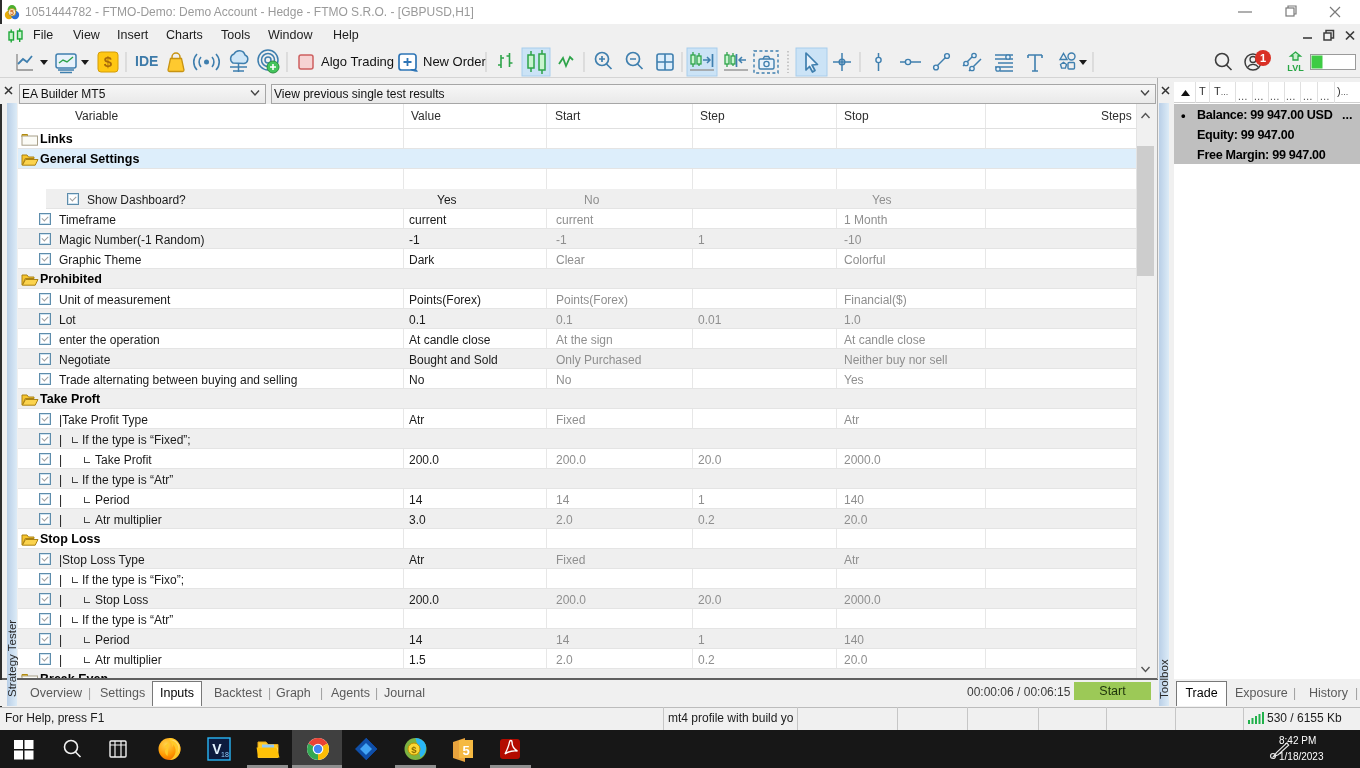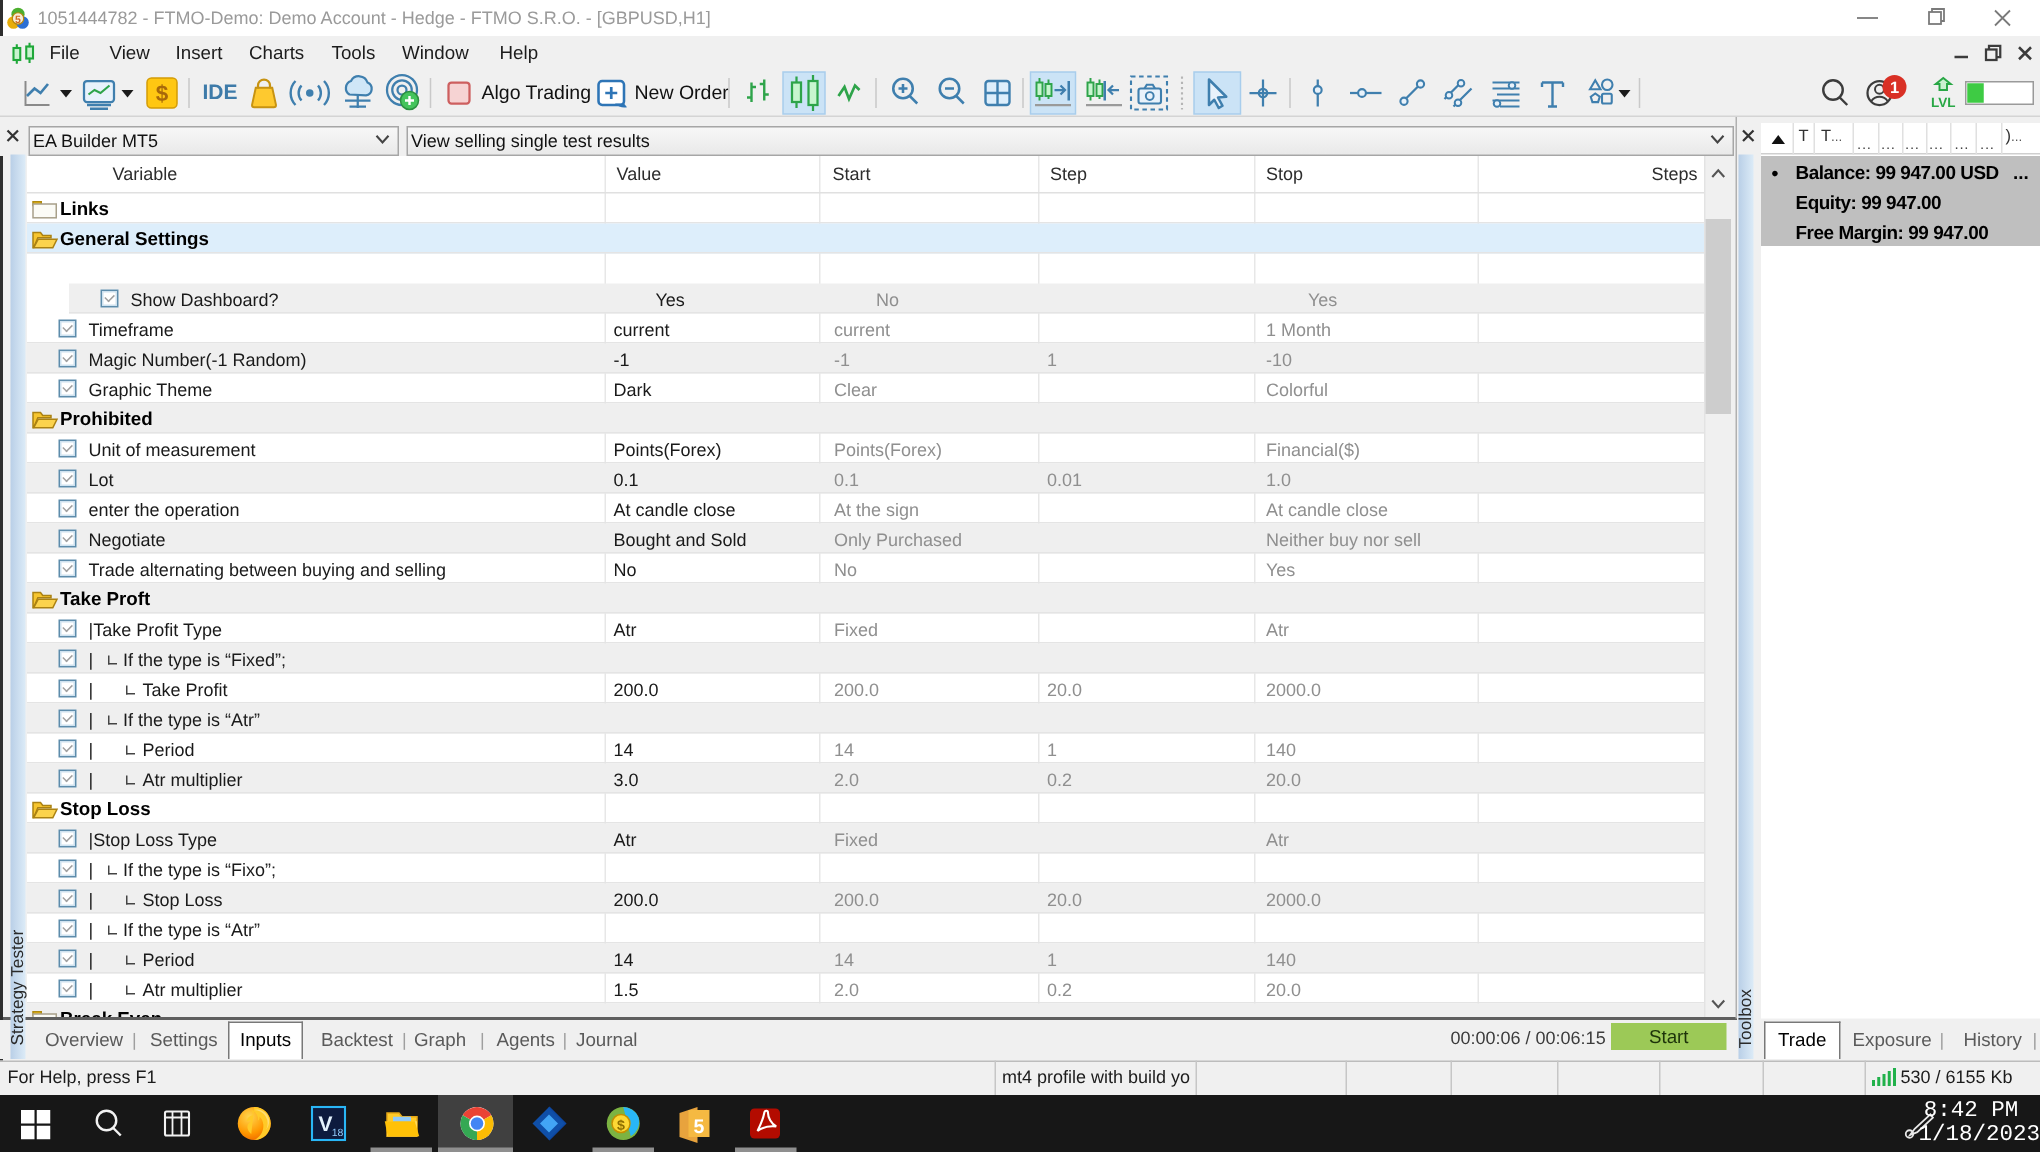--- a/index.html
+++ b/index.html
@@ -198,21 +198,21 @@
 <rect x="1310.5" y="8.5" width="45" height="15" fill="#ffffff" stroke="#9a9a9a" stroke-width="1"></rect>
 <rect x="1311.5" y="9.5" width="11" height="13" fill="#3ecb44"></rect>
 </svg>
 <div class="abs" style="left:500px;top:78px;width:85px;height:2px;background:#3a3a3a;"></div>
 
 <div class="abs" id="testerbar"></div>
 <svg class="abs" style="left:4px;top:86px;" width="9" height="9" viewBox="0 0 9 9">
     <path d="M1 1 L8 8 M8 1 L1 8" stroke="#333" stroke-width="1.5"></path>
   </svg>
 <div class="abs combo" style="left:19px;width:247px;">EA Builder MT5</div>
-<div class="abs combo" style="left:271px;width:885px;">View selling single test results</div>
+<div class="abs combo" style="left:271px;width:885px;">View previous single test results</div>
 <svg class="abs" style="left:250px;top:89px;" width="10" height="8" viewBox="0 0 10 8">
     <path d="M1 1.5 L5 6 L9 1.5" fill="none" stroke="#444" stroke-width="1.4"></path>
   </svg>
 <svg class="abs" style="left:1140px;top:89px;" width="10" height="8" viewBox="0 0 10 8">
     <path d="M1 1.5 L5 6 L9 1.5" fill="none" stroke="#444" stroke-width="1.4"></path>
   </svg>
 
 <div class="abs" id="table">
 <div class="colline" style="left:385px;"></div>
 <div class="colline" style="left:528px;"></div>
@@ -573,13 +573,13 @@
 <circle cx="414" cy="19" r="6" fill="#fdd835" stroke="#c49000" stroke-width="1"></circle>
 <text x="414" y="23" font-size="9.5" font-weight="bold" fill="#8d6e00" text-anchor="middle" font-family="Liberation Sans">$</text>
 <path d="M453 12 l12 -4 v24 l-12 -4 z" fill="#e8a33d"></path>
 <rect x="459" y="10" width="14" height="18" fill="#f5b942"></rect>
 <text x="466" y="25" font-size="13" font-weight="bold" fill="#fff" text-anchor="middle" font-family="Liberation Sans">5</text>
 <rect x="500" y="9" width="20" height="20" rx="3" fill="#b30b00"></rect>
 <path d="M505 24 c2 -4 4 -9 4.5 -12 c0.3 -2 2.5 -2 2.5 0 c0 3 2 7 5.5 9 c-4 -0.5 -9 0.5 -12.5 3 z" fill="none" stroke="#fff" stroke-width="1.4"></path>
 <path d="M1286 12 l-9 11 l-2.5 4.5 l4.5 -2.5 l9 -11 z" fill="none" stroke="#e8e8e8" stroke-width="1.2" transform="rotate(8 1280 19)"></path>
 <circle cx="1273" cy="26" r="2.5" fill="none" stroke="#e8e8e8" stroke-width="1.2"></circle>
 </svg>
-<div class="abs" style="right:11px;top:733px;width:70px;height:34px;color:#fff;font-size:15px;line-height:15.5px;text-align:center;font-family:Liberation Mono, monospace;">8:42 PM<br>1/18/2023</div>
+<div class="abs" style="right:11px;top:733px;width:70px;height:34px;color:#fff;font-size:10px;line-height:15.5px;text-align:left;">8:42 PM<br>1/18/2023</div>
 
 </body></html>

